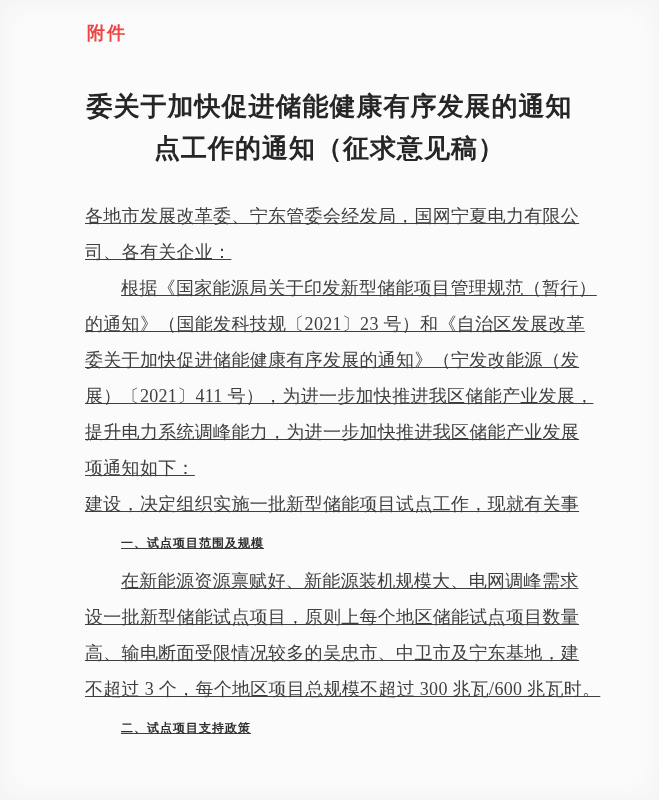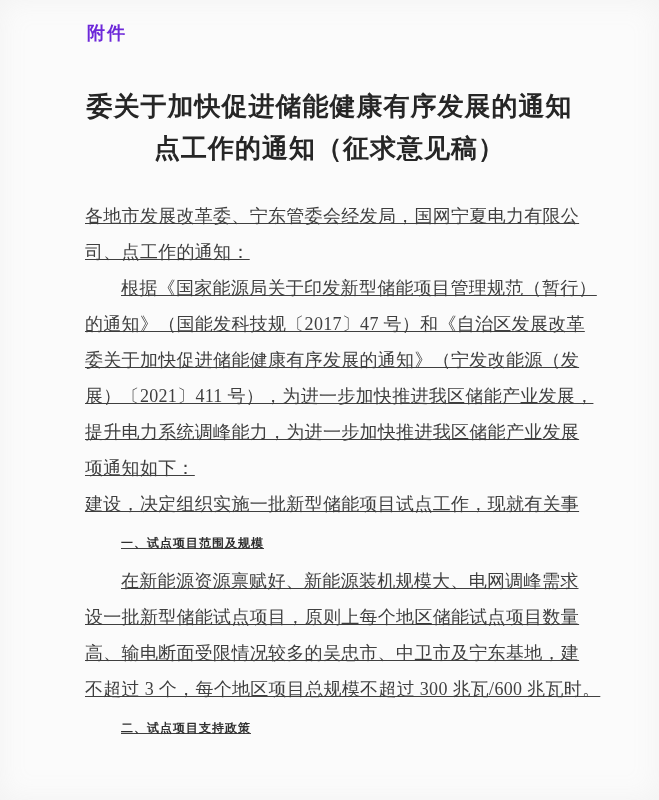--- a/index.html
+++ b/index.html
@@ -18,21 +18,21 @@
     font-family: "Liberation Serif", "DejaVu Serif", serif;
     color: var(--body-text);
     overflow: hidden;
   }
   .attachment-label {
     position: absolute;
     left: 87px;
     top: 21px;
     font-size: 18px;
     font-weight: bold;
-    color: #6d28d9;
+    color: #ef4444;
     letter-spacing: 2px;
   }
   .doc-title {
     position: absolute;
     top: 86px;
     left: 50px;
     right: 50px;
     text-align: center;
     font-size: 26px;
     line-height: 42px;
@@ -80,25 +80,25 @@
   <div class="attachment-label">附件</div>
 
   <div class="doc-title">
     <div class="title-line">委关于加快促进储能健康有序发展的通知</div>
     <div class="title-line">点工作的通知（征求意见稿）</div>
   </div>
 
   <div class="doc-body">
       <div class="block paragraph">
         <div class="line first">各地市发展改革委、宁东管委会经发局，国网宁夏电力有限公</div>
-        <div class="line">司、点工作的通知：</div>
+        <div class="line">司、各有关企业：</div>
       </div>
       <div class="block paragraph indent">
         <div class="line first">根据《国家能源局关于印发新型储能项目管理规范（暂行）</div>
-        <div class="line">的通知》（国能发科技规〔2017〕47 号）和《自治区发展改革</div>
+        <div class="line">的通知》（国能发科技规〔2021〕23 号）和《自治区发展改革</div>
         <div class="line">委关于加快促进储能健康有序发展的通知》（宁发改能源（发</div>
         <div class="line">展）〔2021〕411 号），为进一步加快推进我区储能产业发展，</div>
         <div class="line">提升电力系统调峰能力，为进一步加快推进我区储能产业发展</div>
         <div class="line">项通知如下：</div>
         <div class="line">建设，决定组织实施一批新型储能项目试点工作，现就有关事</div>
       </div>
       <div class="block heading indent">
         <div class="line first">一、试点项目范围及规模</div>
       </div>
       <div class="block paragraph indent">

